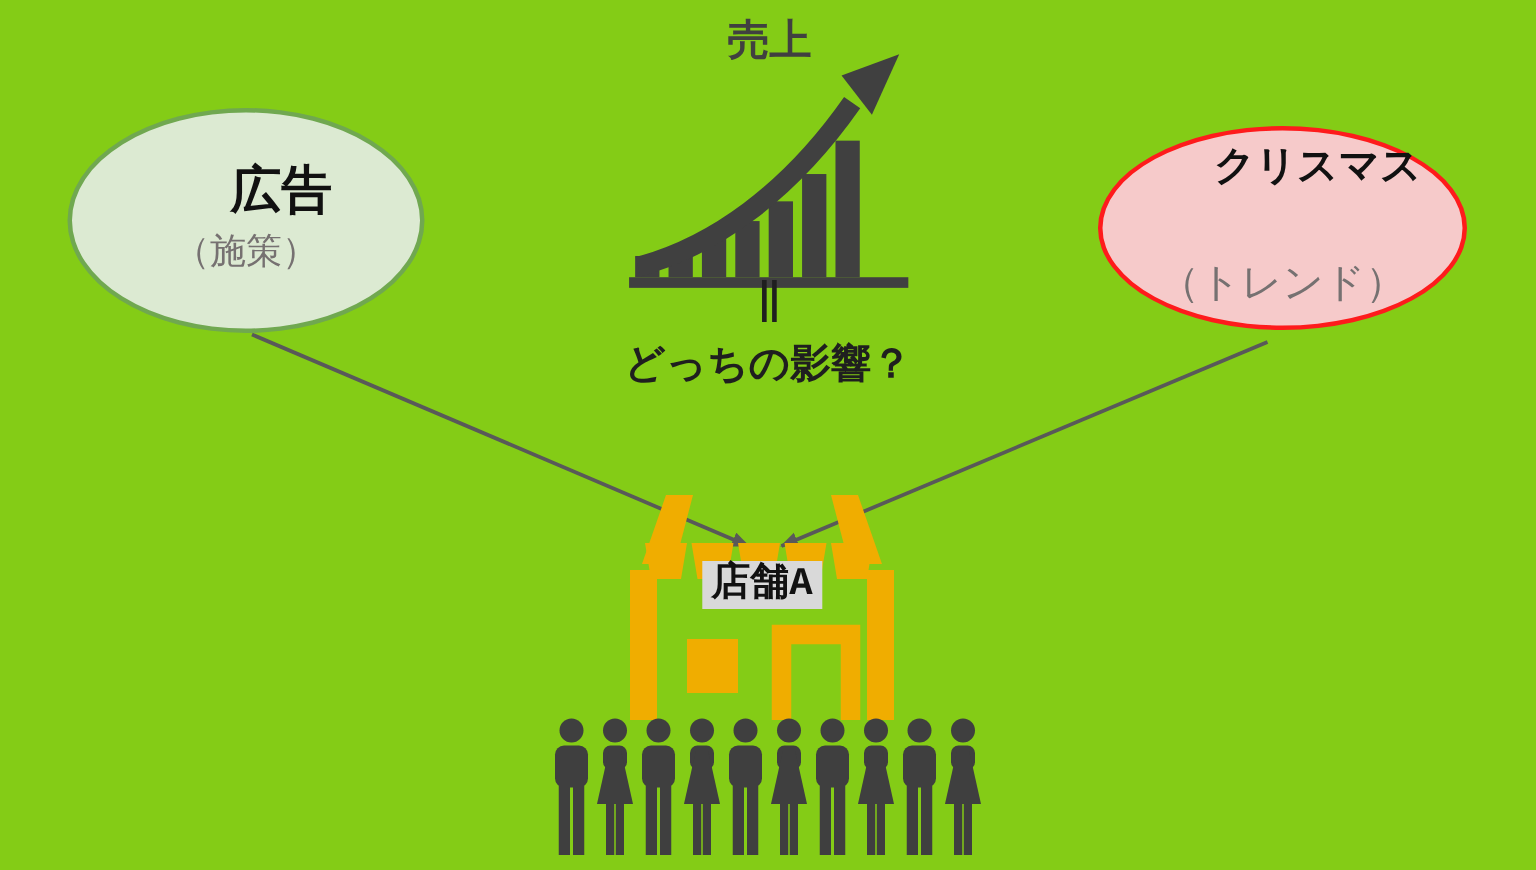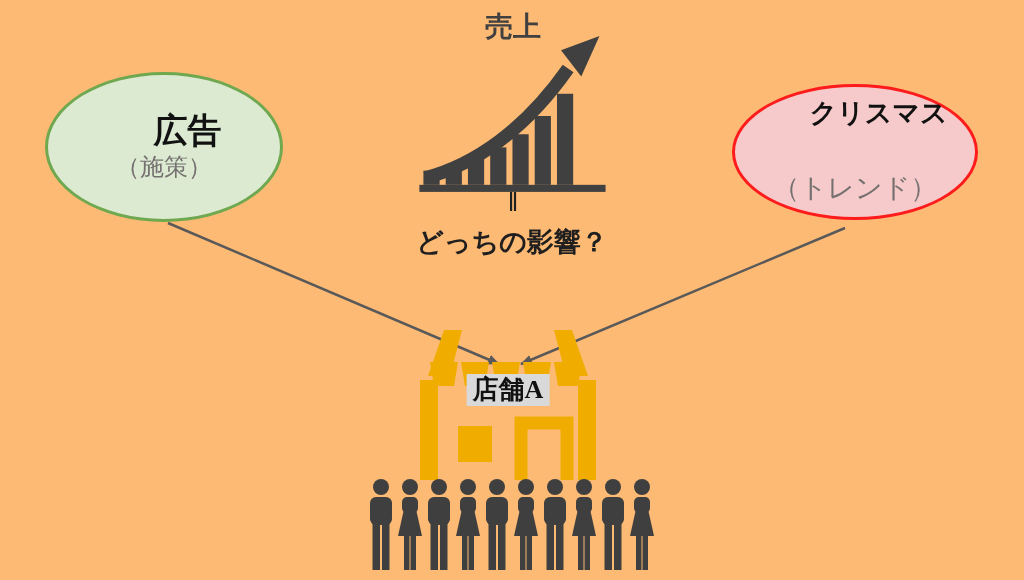--- a/index.html
+++ b/index.html
@@ -10,22 +10,22 @@
     --green_fill:#dcead2;
     --green_border:#70a850;
     --red_fill:#f6caca;
     --red_border:#fe1b1c;
     --yellow:#f0ad00;
     --label_bg:#d9d9d9;
     --crowd:#3f3f3f;
   }
   html,body{margin:0;padding:0;background:#fff;}
   .canvas{
-    position:relative;width:1024px;height:580px;background:#fdba74;overflow:hidden;
-    font-family:Liberation Serif, serif;color:var(--text);
+    position:relative;width:1024px;height:580px;background:#84cc16;overflow:hidden;
+    font-family:Liberation Mono, monospace;color:var(--text);
   }
   .abs{position:absolute;}
   .sales-label{
     left:418px;top:8px;width:190px;text-align:center;
     font-size:28px;font-weight:bold;color:var(--dark);
   }
   .chart-icon{left:418px;top:28px;}
   .equals{
     left:418px;top:188px;width:190px;text-align:center;
     font-size:28px;font-weight:bold;color:var(--text);line-height:1;

